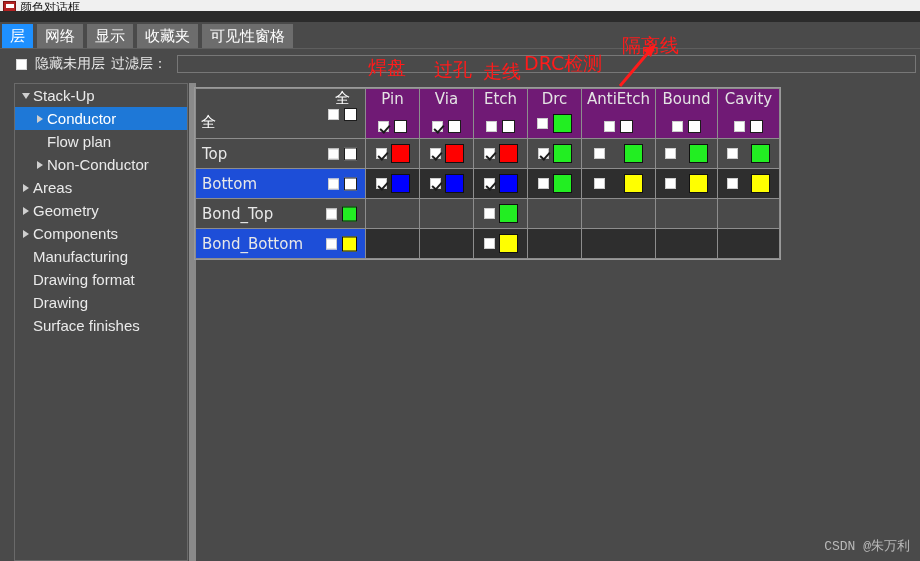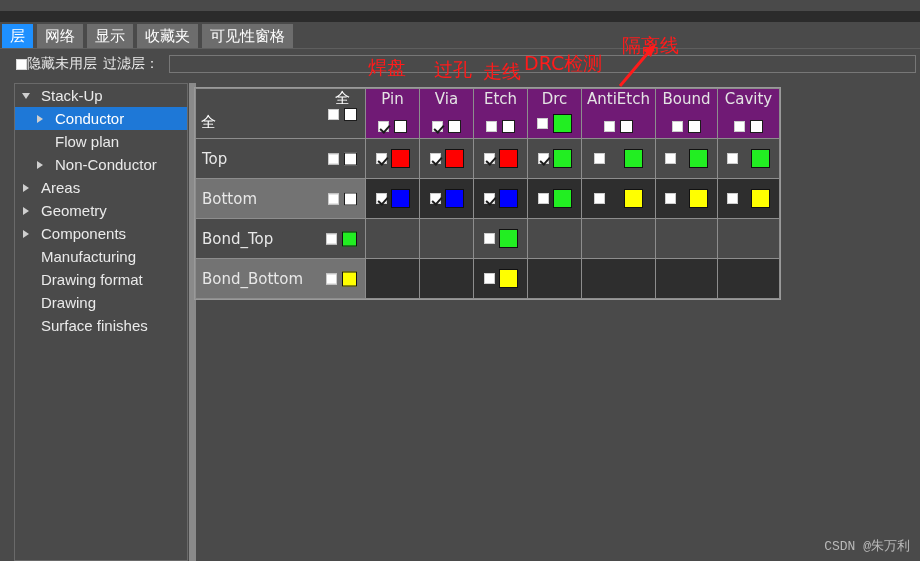--- a/index.html
+++ b/index.html
@@ -59,21 +59,21 @@
   .filterrow{
     position:absolute;left:0;top:49px;width:920px;height:30px;
     background:#4a4a4a;display:flex;align-items:center;padding-left:16px;
     box-sizing:border-box;
   }
   .cb-small{
     width:11px;height:11px;background:#ffffff;border:1px solid #d8d8d8;
     box-sizing:border-box;flex:0 0 auto;cursor:pointer;
   }
   .filter-label{
-    font-size:14px;color:#e8e8e8;white-space:nowrap;
+    font-size:14px;color:#e8e8e8;margin-left:8px;white-space:nowrap;
     font-family:"DejaVu Sans",sans-serif;
   }
   .filter-input{
     margin-left:10px;flex:1 1 auto;height:18px;margin-right:4px;
     background:#4a4a4a;border:1px solid #777;box-sizing:border-box;
     color:#e8e8e8;font-size:12px;padding:0 4px;outline:none;
     font-family:"DejaVu Sans",sans-serif;
   }
 
   
@@ -90,21 +90,21 @@
   .tree-item.sel{background:#1e78d7;color:#ffffff;}
   .tw{width:14px;flex:0 0 auto;display:flex;align-items:center;justify-content:center;}
   .arrow-r{
     width:0;height:0;border-left:6px solid #cfcfcf;
     border-top:4px solid transparent;border-bottom:4px solid transparent;
   }
   .arrow-d{
     width:0;height:0;border-top:6px solid #cfcfcf;
     border-left:4px solid transparent;border-right:4px solid transparent;
   }
-  .tree-label{margin-left:8px;text-align:center;}
+  .tree-label{margin-left:0;text-align:center;}
   .ind1{padding-left:4px;}
   .ind2{padding-left:18px;}
   .splitter{
     position:absolute;left:189px;top:83px;width:7px;height:478px;
     background:#8a8a8a;cursor:col-resize;
   }
 
   
   .tablewrap{
     position:absolute;left:194px;top:87px;
@@ -126,23 +126,23 @@
 
   
   th.namehdr{background:#4a4a4a;height:50px;font-weight:normal;}
   .namehdr-inner{position:relative;height:100%;width:100%;}
   .namehdr-all{position:absolute;left:5px;bottom:6px;font-size:15px;color:#fff;font-family:"DejaVu Sans",sans-serif;}
   .namehdr-col{position:absolute;right:8px;top:2px;display:flex;flex-direction:column;align-items:center;gap:2px;}
   .namehdr-col .lbl{font-size:15px;color:#fff;line-height:1;font-family:"DejaVu Sans",sans-serif;}
   .namehdr-col .pair{display:flex;gap:5px;align-items:center;}
 
   td.namecell{
-    background:#4a4a4a;height:40px;position:relative;
-  }
-  td.namecell.alt{background:#737373;}
+    background:#4a4a4a;height:30px;position:relative;
+  }
+  td.namecell.alt{background:#1d4ed8;}
   .name-txt{
     position:absolute;left:6px;top:50%;transform:translateY(-50%);
     font-size:15px;color:#e8e8e8;white-space:nowrap;
     font-family:"DejaVu Sans",sans-serif;
   }
   .name-ctl{
     position:absolute;right:8px;top:50%;transform:translateY(-50%);
     display:flex;gap:5px;align-items:center;
   }
 
@@ -178,20 +178,26 @@
     position:absolute;right:10px;bottom:6px;
     color:#b9b9b9;font-size:13px;white-space:nowrap;
     font-family:Liberation Mono, monospace;
   }
 </style>
 </head>
 <body>
 
 <div id="app">
 
+  <div class="titlebar">
+    <div class="tb-inner">
+      <div class="tb-icon"></div>
+      <div class="tb-title">颜色对话框</div>
+    </div>
+  </div>
 
   <div class="tabstrip"></div>
 
   <div class="tabrow" id="tabbar">
       <div class="tab active">层</div>
       <div class="tab">网络</div>
       <div class="tab">显示</div>
       <div class="tab">收藏夹</div>
       <div class="tab">可见性窗格</div>
     </div>

